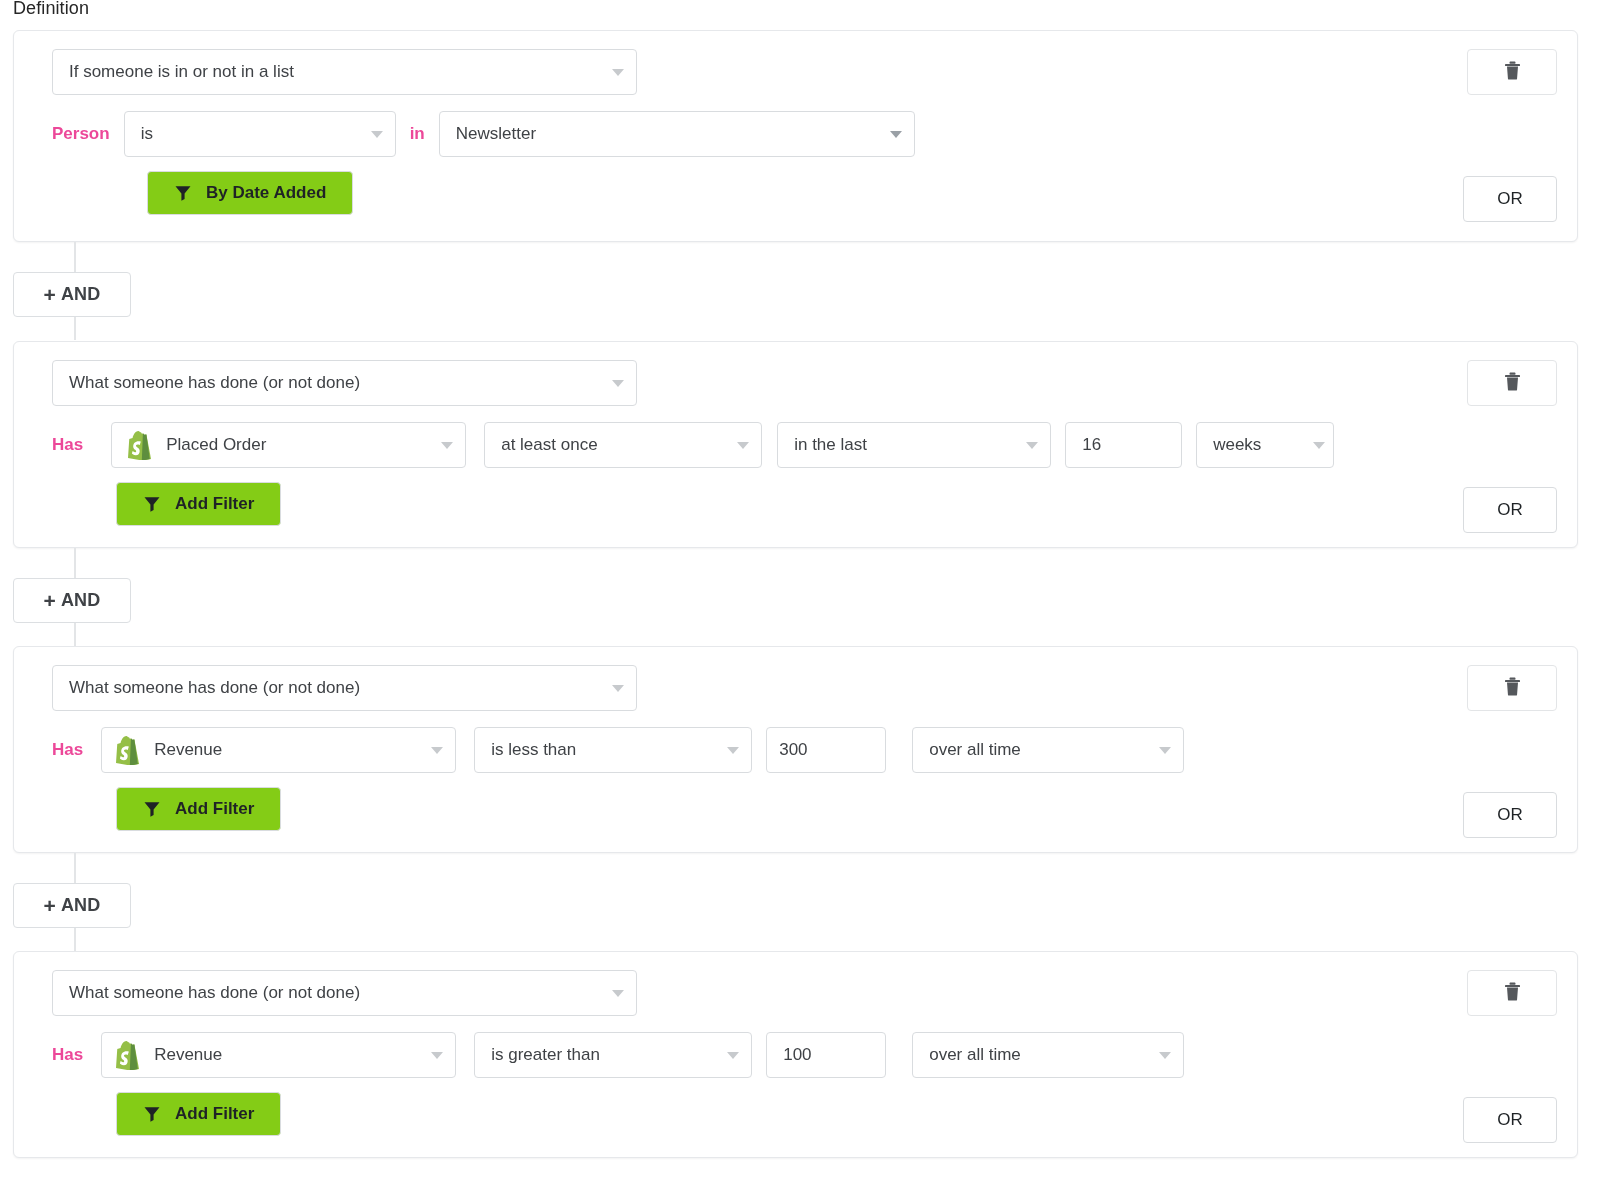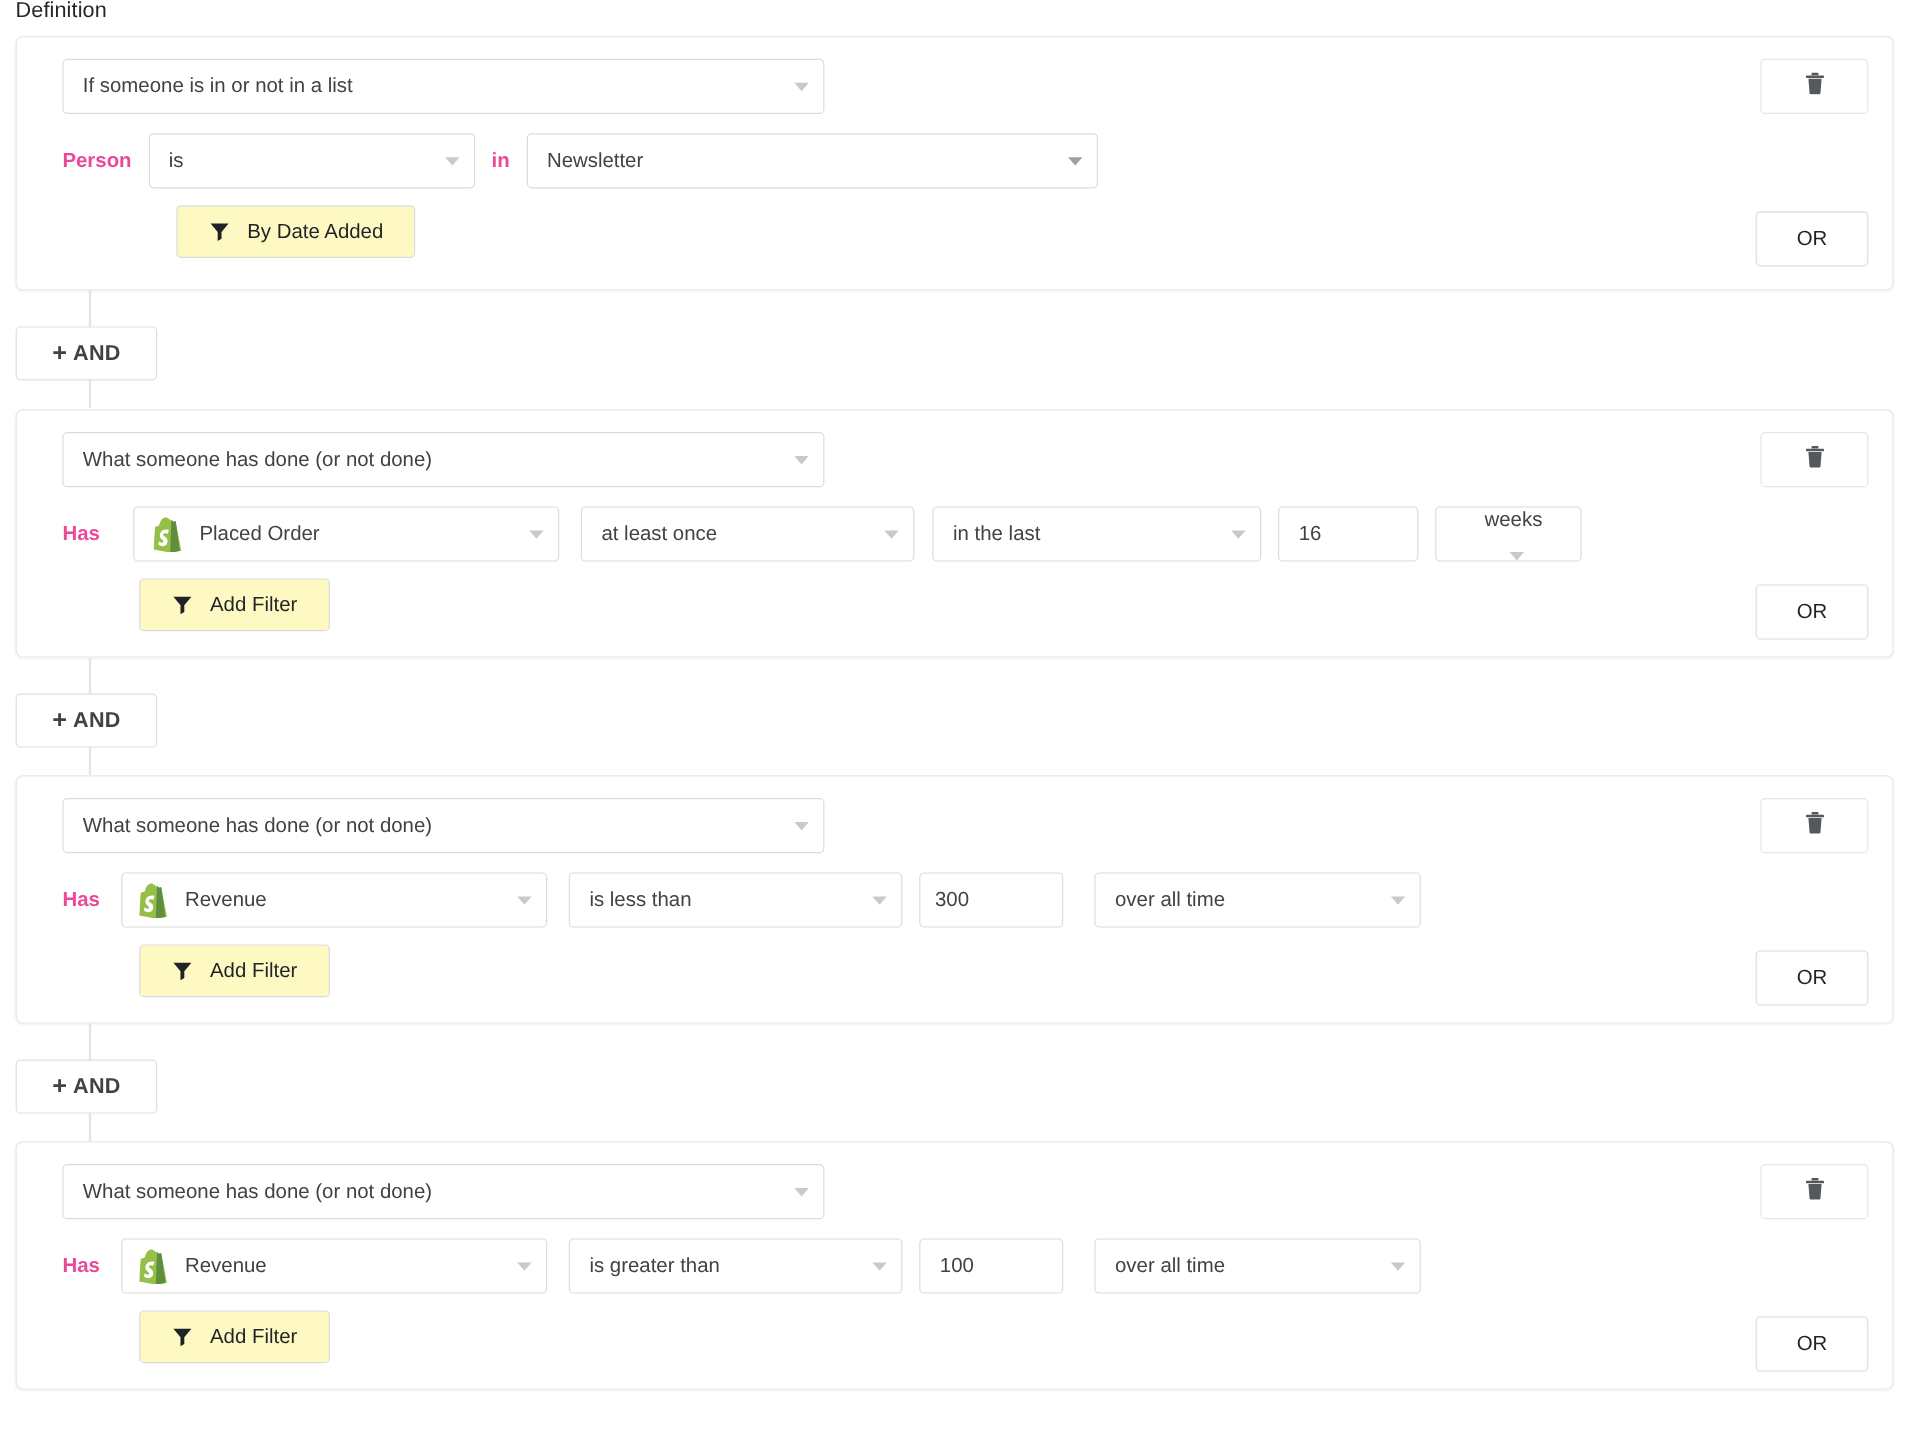--- a/index.html
+++ b/index.html
@@ -49,21 +49,21 @@
   .caret {
     width: 0; height: 0;
     margin-left: 10px;
     border-left: 6px solid transparent;
     border-right: 6px solid transparent;
     border-top: 7px solid #c7cacd;
     flex: 0 0 auto;
   }
   .caret.dark { border-top-color: #9aa0a6; }
 
-  .typebox { width: 635px; }
+  .typebox { width: 585px; }
 
   .row { display: flex; align-items: center; gap: 0; margin-top: 16px; }
   .rowlabel {
     font-size: 17px;
     font-weight: bold;
     color: #ec4899;
     margin-right: 14px;
   }
   .rowlabel.inline { margin: 0 14px; }
 
@@ -74,27 +74,27 @@
     margin-right: 12px;
     position: relative;
     display: inline-block;
   }
 
   
   .btn {
     display: inline-flex;
     align-items: center;
     justify-content: center;
-    background: #fef9c3;
+    background: #84cc16;
     border: 1px solid #d9dcdf;
     border-radius: 4px;
     height: 44px;
     padding: 0 26px;
     font-size: 17px;
-    font-weight: normal;
+    font-weight: bold;
     color: #1f2326;
     cursor: pointer;
   }
   .btn .funnel { margin-right: 14px; display: inline-flex; }
 
   .subrow { margin-top: 14px; margin-left: 0; }
 
   
   .icon-btn {
     position: absolute;
@@ -222,21 +222,21 @@
           <span class="val">at least once</span>
           <span class="caret"></span>
         </div>
         <div class="ctl" style="width:274px; margin-left:15px;">
           <span class="val">in the last</span>
           <span class="caret"></span>
         </div>
         <div class="ctl" style="width:117px; margin-left:14px;">
           <span class="val">16</span>
         </div>
-        <div class="ctl" style="width:122px; margin-left:14px; padding-right:8px;flex-direction:column;">
+        <div class="ctl" style="width:138px; margin-left:14px; padding-right:8px;">
           <span class="val">weeks</span>
           <span class="caret" style="margin-left:6px;"></span>
         </div>
       </div>
 
       <div class="subrow" style="margin-left:64px;">
         <div class="btn">
           <span class="funnel">
             <svg width="18" height="18" viewBox="0 0 18 18">
                 <path d="M1.5 2.2h15L10.6 9.4v5.5l-3.2 1.9V9.4z" fill="#1f2326"></path>

